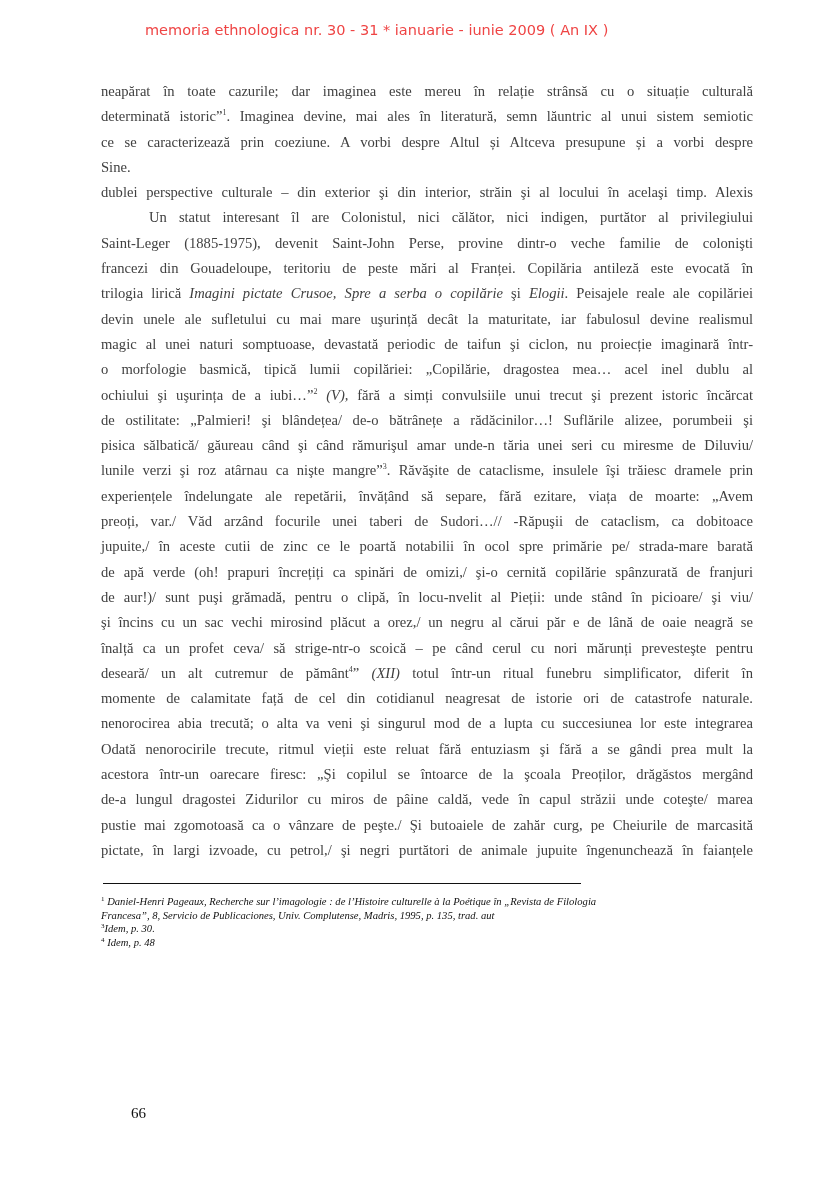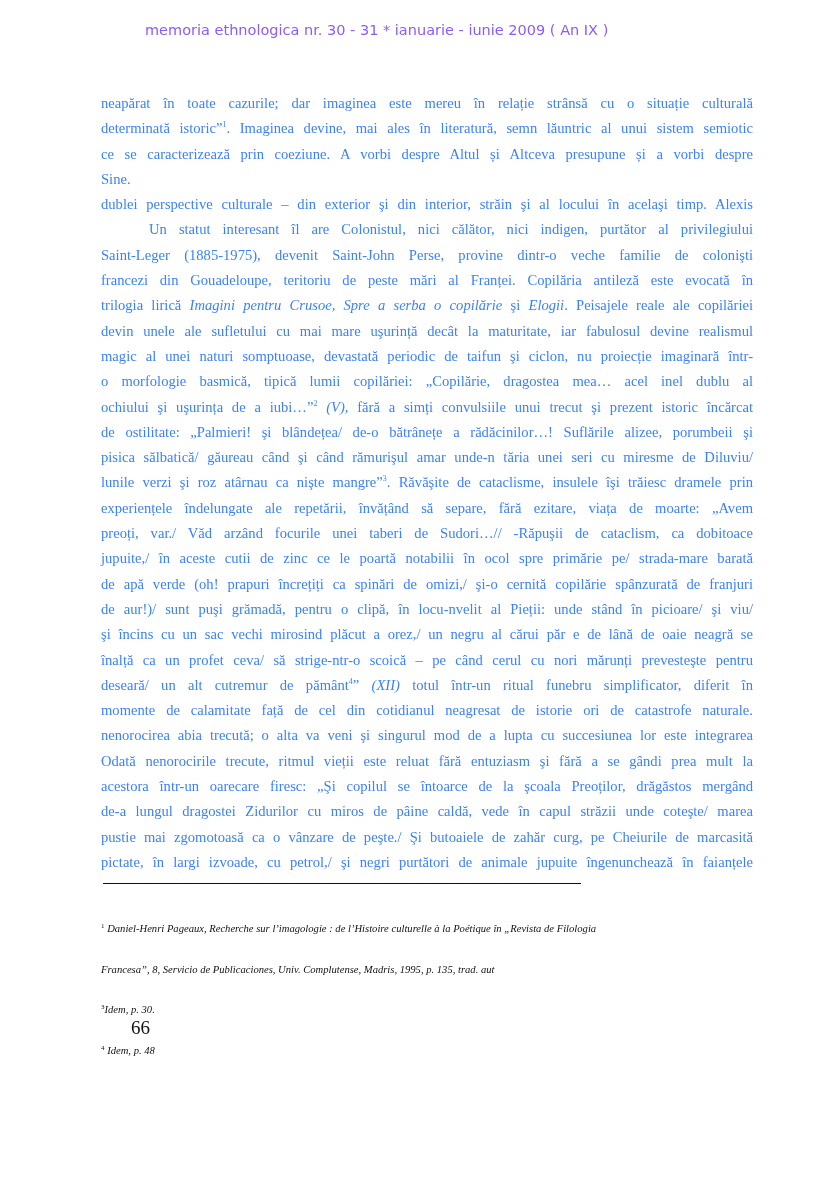--- a/index.html
+++ b/index.html
@@ -1,45 +1,45 @@
 <!DOCTYPE html>
 <html><head>
 <meta charset="utf-8">
 <style>
   html, body { margin: 0; padding: 0; background: #ffffff; }
   body { width: 835px; height: 1181px; position: relative; overflow: hidden; color: #111; }
   .header {
     position: absolute; left: 145px; top: 22px;
-    font-family: "DejaVu Sans", sans-serif; font-size: 14.5px; color: #8b5cf6;
+    font-family: "DejaVu Sans", sans-serif; font-size: 14.5px; color: #ef4444;
     letter-spacing: 0px; white-space: nowrap;
   }
   .body-text {
-    position: absolute; left: 101px; top: 91px; width: 652px;
-    font-family: "Liberation Serif", serif; font-size: 14.6px; color: #3b82f6;
+    position: absolute; left: 101px; top: 79px; width: 652px;
+    font-family: "Liberation Serif", serif; font-size: 14.6px; color: #404040;
   }
   .line {
     height: 25.3px; line-height: 25.3px; white-space: nowrap;
     text-align: justify; text-align-last: justify;
   }
   .line.last { text-align-last: left; }
   .line.indent { padding-left: 48px; }
   sup { font-size: 8px; line-height: 0; vertical-align: 6px; }
   .rule {
     position: absolute; left: 103px; top: 883px; width: 478px; height: 0;
     border-top: 1.2px solid #111;
   }
   .footnotes {
     position: absolute; left: 101px; top: 895px; width: 652px;
     font-family: "Liberation Serif", serif; font-style: italic; font-size: 10.6px; color: #111;
   }
-  .fn { height: 13.5px; line-height: 13.5px; white-space: nowrap; margin-top: 27px; }
+  .fn { height: 13.5px; line-height: 13.5px; white-space: nowrap; }
   .fn sup { font-style: normal; font-size: 7px; vertical-align: 4px; }
   .page-number {
-    position: absolute; left: 131px; top: 1017px;
-    font-family: "Liberation Serif", serif; font-size: 19px; color: #111;
+    position: absolute; left: 131px; top: 1105px;
+    font-family: "Liberation Serif", serif; font-size: 15px; color: #111;
   }
 </style>
 </head>
 <body>
 
 <div class="header">memoria ethnologica nr. 30 - 31 * ianuarie - iunie 2009 ( An IX )</div>
 
 <div class="body-text">
 
   <div>
@@ -47,21 +47,21 @@
     <div class="line"><span>determinată istoric”</span><sup>1</sup><span>. Imaginea devine, mai ales în literatură, semn lăuntric al unui sistem semiotic</span></div>
     <div class="line">ce se caracterizează prin coeziune. A vorbi despre Altul și Altceva presupune și a vorbi despre</div>
     <div class="line last">Sine.</div>
   </div>
 
   <div>
     <div class="line">dublei perspective culturale – din exterior şi din interior, străin şi al locului în acelaşi timp. Alexis</div>
     <div class="line indent">Un statut interesant îl are Colonistul, nici călător, nici indigen, purtător al privilegiului</div>
     <div class="line">Saint-Leger (1885-1975), devenit Saint-John Perse, provine dintr-o veche familie de colonişti</div>
     <div class="line">francezi din Gouadeloupe, teritoriu de peste mări al Franței. Copilăria antileză este evocată în</div>
-    <div class="line"><span>trilogia lirică </span><i>Imagini pentru Crusoe, Spre a serba o copilărie</i><span> şi </span><i>Elogii</i><span>. Peisajele reale ale copilăriei</span></div>
+    <div class="line"><span>trilogia lirică </span><i>Imagini pictate Crusoe, Spre a serba o copilărie</i><span> şi </span><i>Elogii</i><span>. Peisajele reale ale copilăriei</span></div>
     <div class="line">devin unele ale sufletului cu mai mare uşurință decât la maturitate, iar fabulosul devine realismul</div>
     <div class="line">magic al unei naturi somptuoase, devastată periodic de taifun şi ciclon, nu proiecție imaginară într-</div>
     <div class="line">o morfologie basmică, tipică lumii copilăriei: „Copilărie, dragostea mea… acel inel dublu al</div>
     <div class="line"><span>ochiului şi uşurința de a iubi…”</span><sup>2</sup><i> (V),</i><span> fără a simți convulsiile unui trecut şi prezent istoric încărcat</span></div>
     <div class="line">de ostilitate: „Palmieri! şi blândețea/ de-o bătrânețe a rădăcinilor…! Suflările alizee, porumbeii şi</div>
     <div class="line">pisica sălbatică/ găureau când şi când rămurişul amar unde-n tăria unei seri cu miresme de Diluviu/</div>
     <div class="line"><span>lunile verzi şi roz atârnau ca nişte mangre”</span><sup>3</sup><span>. Răvăşite de cataclisme, insulele îşi trăiesc dramele prin</span></div>
     <div class="line">experiențele îndelungate ale repetării, învățând să separe, fără ezitare, viața de moarte: „Avem</div>
     <div class="line">preoți, var./ Văd arzând focurile unei taberi de Sudori…// -Răpuşii de cataclism, ca dobitoace</div>
     <div class="line">jupuite,/ în aceste cutii de zinc ce le poartă notabilii în ocol spre primărie pe/ strada-mare barată</div>

